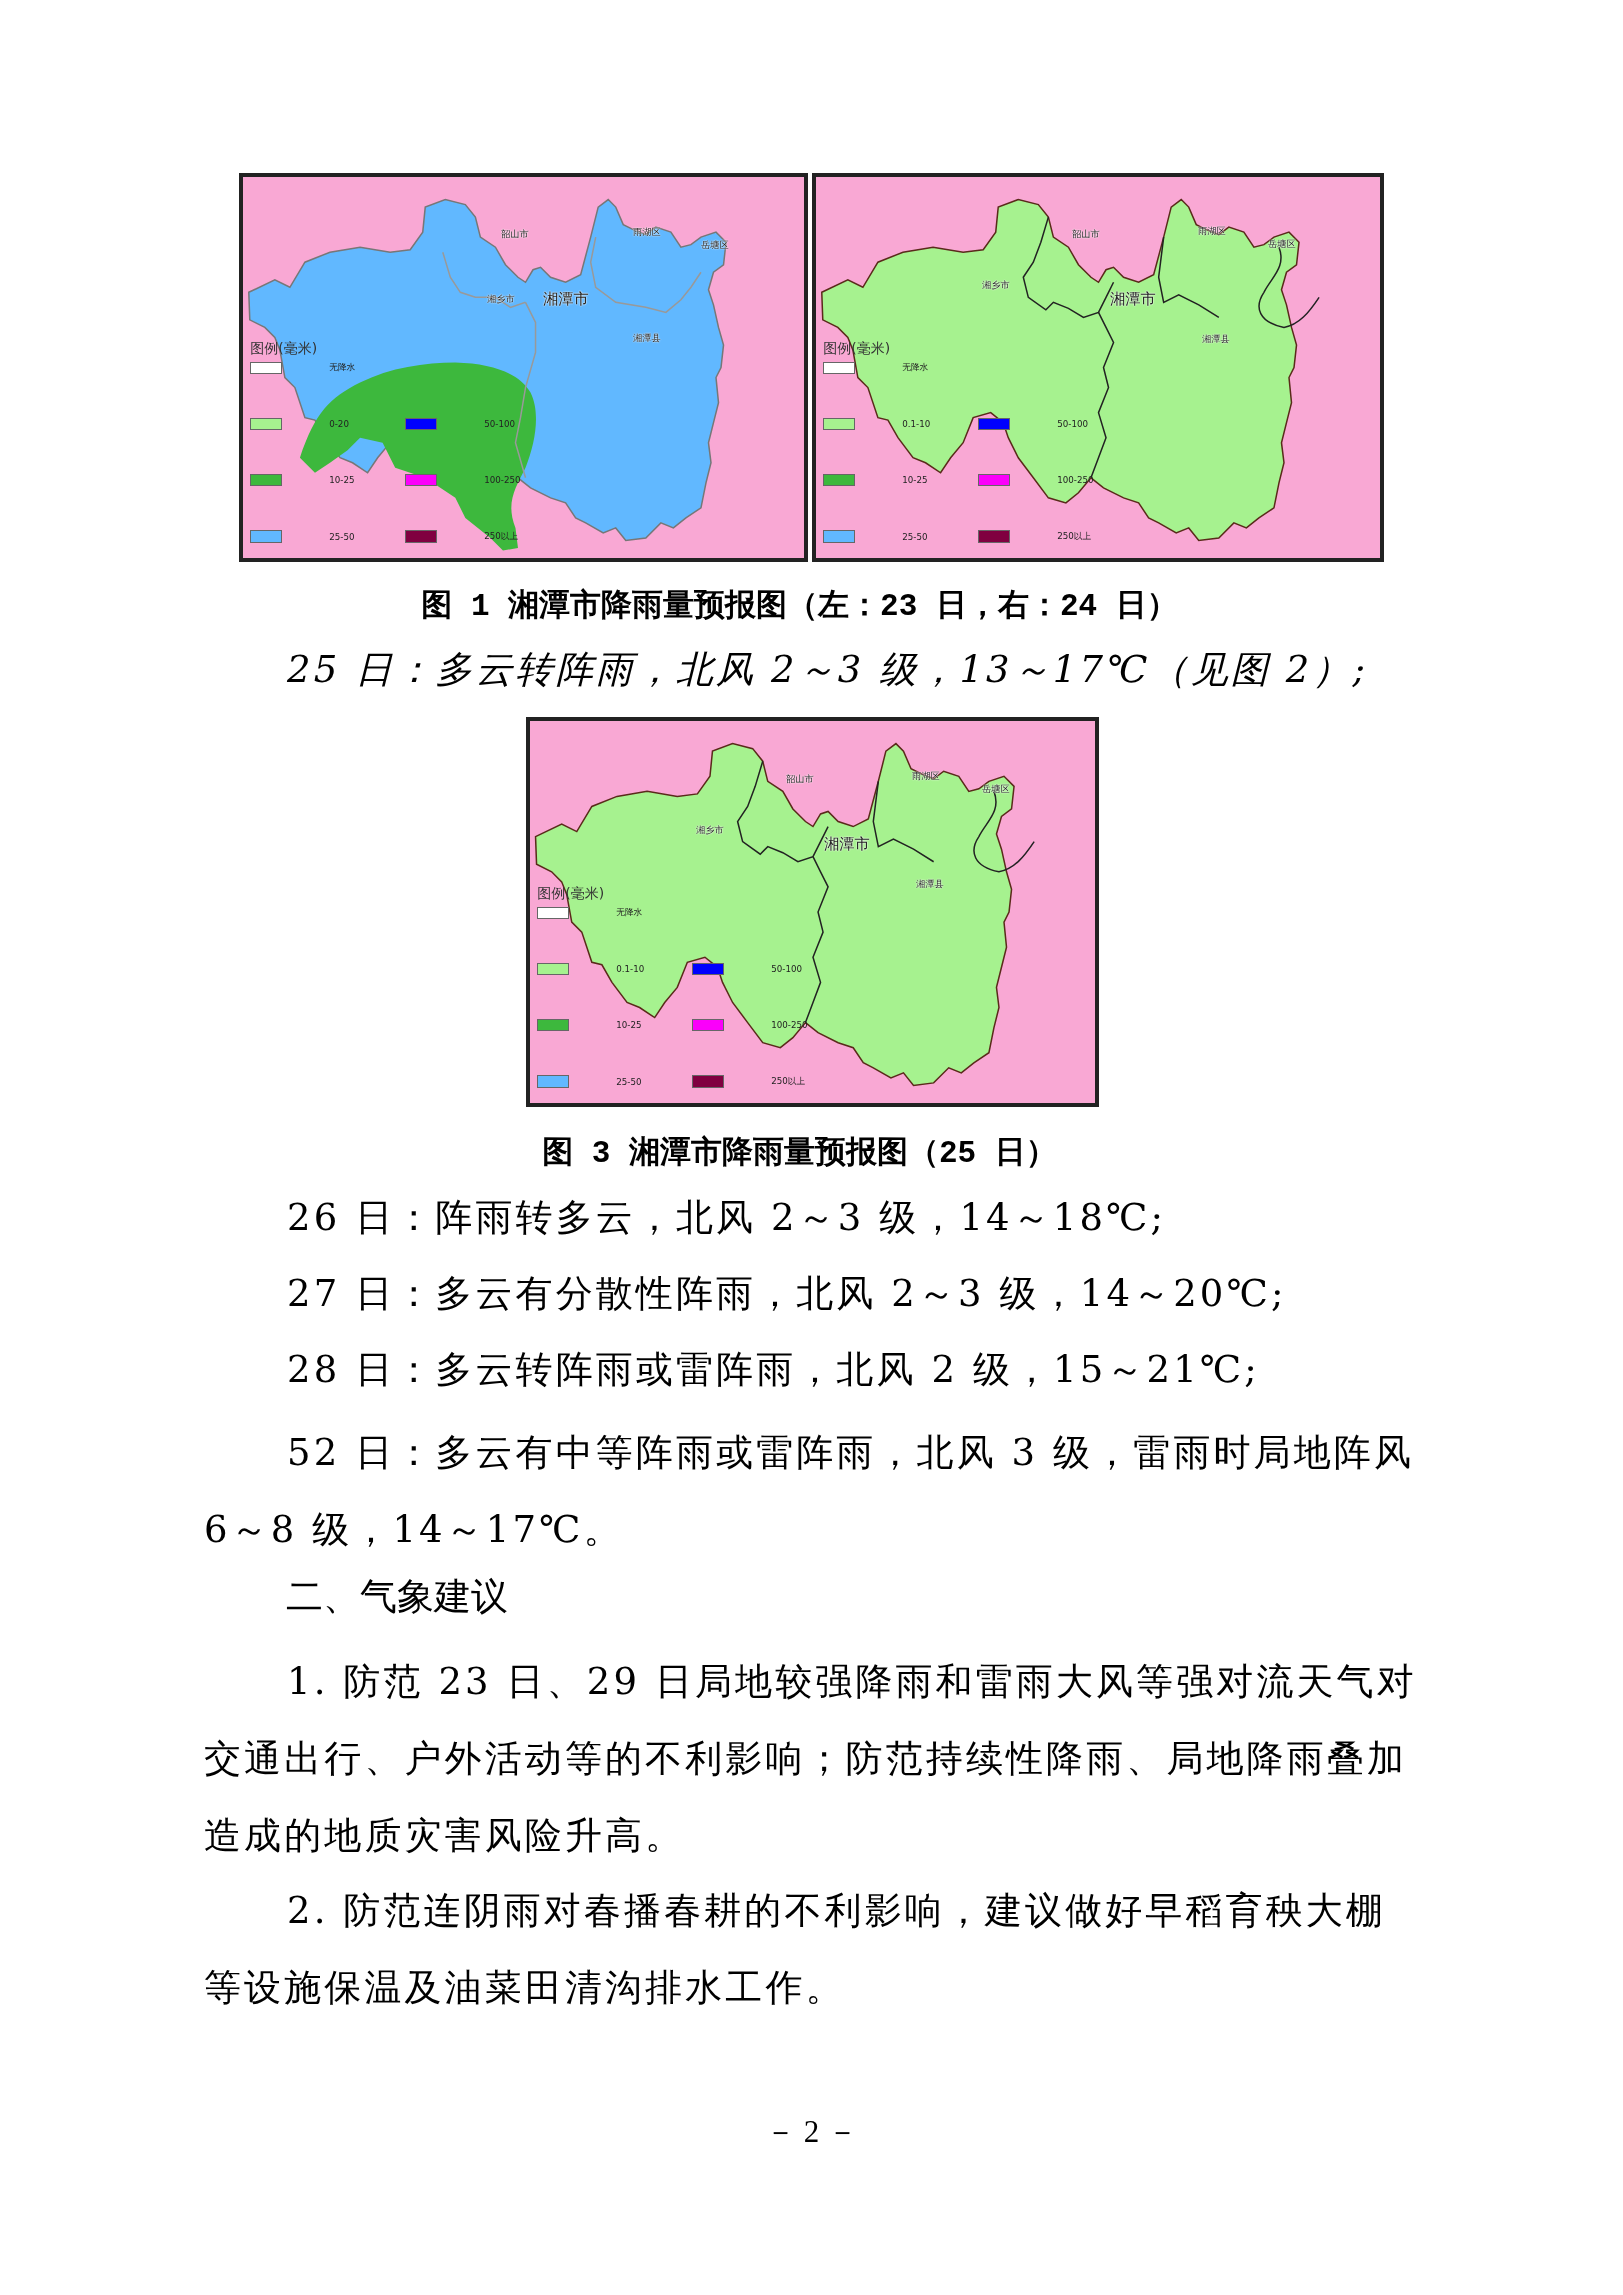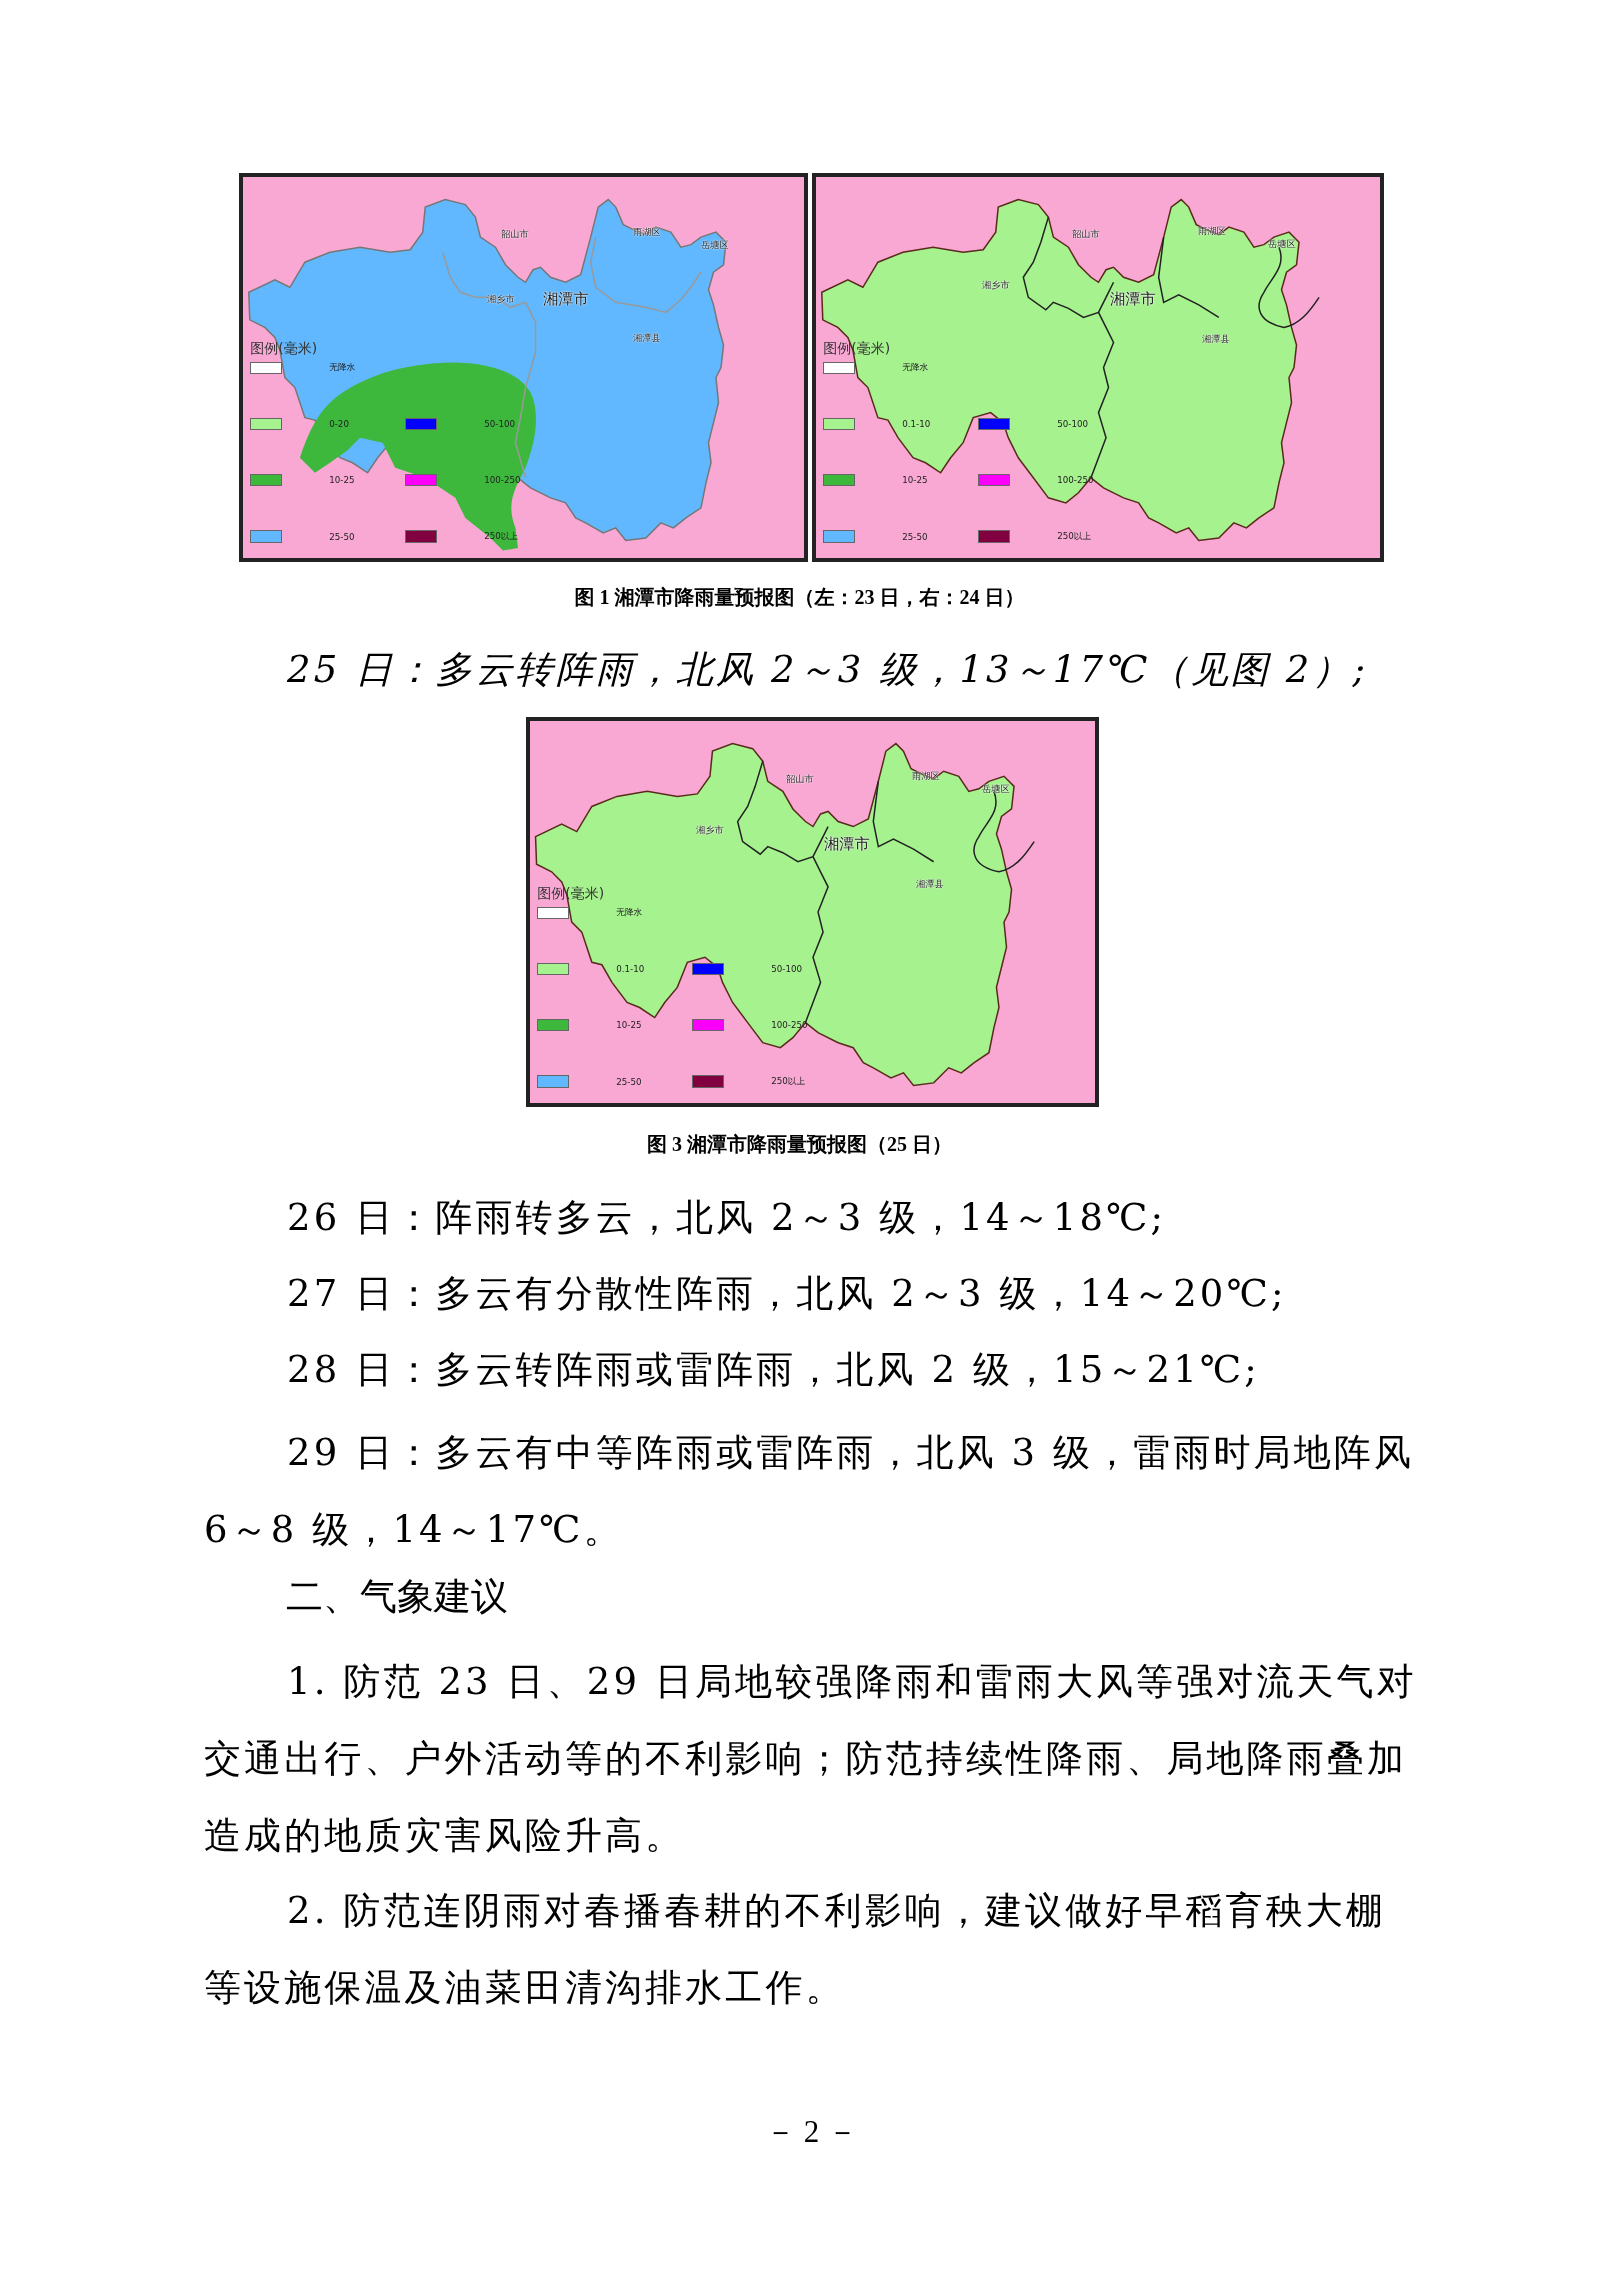--- a/index.html
+++ b/index.html
@@ -9,21 +9,21 @@
   .map-frame svg { position:absolute; left:0; top:0; width:100%; height:100%; }
   .map-label { position:absolute; font-family:"DejaVu Sans",sans-serif; font-size:9.2px; color:#222;
                text-shadow:0 0 1.5px #fff,0 0 1.5px #fff; white-space:nowrap; }
   .map-label.city { font-size:15.3px; }
   .legend { position:absolute; left:7.2px; bottom:15.3px; font-family:"DejaVu Sans",sans-serif; }
   .legend-title { font-size:14px; color:#333; margin-bottom:3.1px; }
   .legend-grid { display:grid; grid-template-columns:35px 32px 35px 41px; row-gap:5.1px; column-gap:4.1px; align-items:center;gap:44px; }
   .swatch { width:32px; height:12.3px; border:1px solid #666; box-sizing:border-box; }
   .legend-text { font-size:8.7px; color:#222; white-space:nowrap; }
   .caption { position:absolute; left:0; width:1599px; text-align:center; font-weight:bold;
-             font-family:Liberation Serif, serif; font-size:20px; }
+             font-family:Liberation Mono, monospace; font-size:31px; }
   .para { position:absolute; left:204px; width:1222px; font-size:37px; line-height:65px;
           letter-spacing:3.1px; font-family:"DejaVu Serif","Liberation Serif",serif; }
   .indent { text-indent:83px; }
   .heading { position:absolute; left:286px; font-size:37px; font-weight:normal;
              font-family:"DejaVu Sans","Liberation Sans",sans-serif; }
   .page-num { position:absolute; left:0; width:1623px; top:2111px; text-align:center;
               font-size:31px; font-family:"Liberation Serif",serif; }
 </style>
 </head>
 <body>
@@ -141,21 +141,21 @@
       <div class="legend-text">250以上</div>
     </div>
   </div>
 </div>
 
 <div class="caption" style="top:1131px;">图 3  湘潭市降雨量预报图（25 日）</div>
 
 <div class="para indent" style="top:1185px;">26 日：阵雨转多云，北风 2～3 级，14～18℃;</div>
 <div class="para indent" style="top:1261px;">27 日：多云有分散性阵雨，北风 2～3 级，14～20℃;</div>
 <div class="para indent" style="top:1337px;">28 日：多云转阵雨或雷阵雨，北风 2 级，15～21℃;</div>
-<div class="para indent" style="top:1414px; line-height:77px;">29 日：多云有中等阵雨或雷阵雨，北风 3 级，雷雨时局地阵风 6～8 级，14～17℃。</div>
+<div class="para indent" style="top:1414px; line-height:77px;">52 日：多云有中等阵雨或雷阵雨，北风 3 级，雷雨时局地阵风 6～8 级，14～17℃。</div>
 
 <div class="heading" style="top:1572px;">二、气象建议</div>
 
 <div class="para indent" style="top:1643px; line-height:77px;">1. 防范 23 日、29 日局地较强降雨和雷雨大风等强对流天气对交通出行、户外活动等的不利影响；防范持续性降雨、局地降雨叠加造成的地质灾害风险升高。</div>
 <div class="para indent" style="top:1872px; line-height:77px;">2. 防范连阴雨对春播春耕的不利影响，建议做好早稻育秧大棚等设施保温及油菜田清沟排水工作。</div>
 
 <div class="page-num">－ 2 －</div>
 
 
 </body></html>

